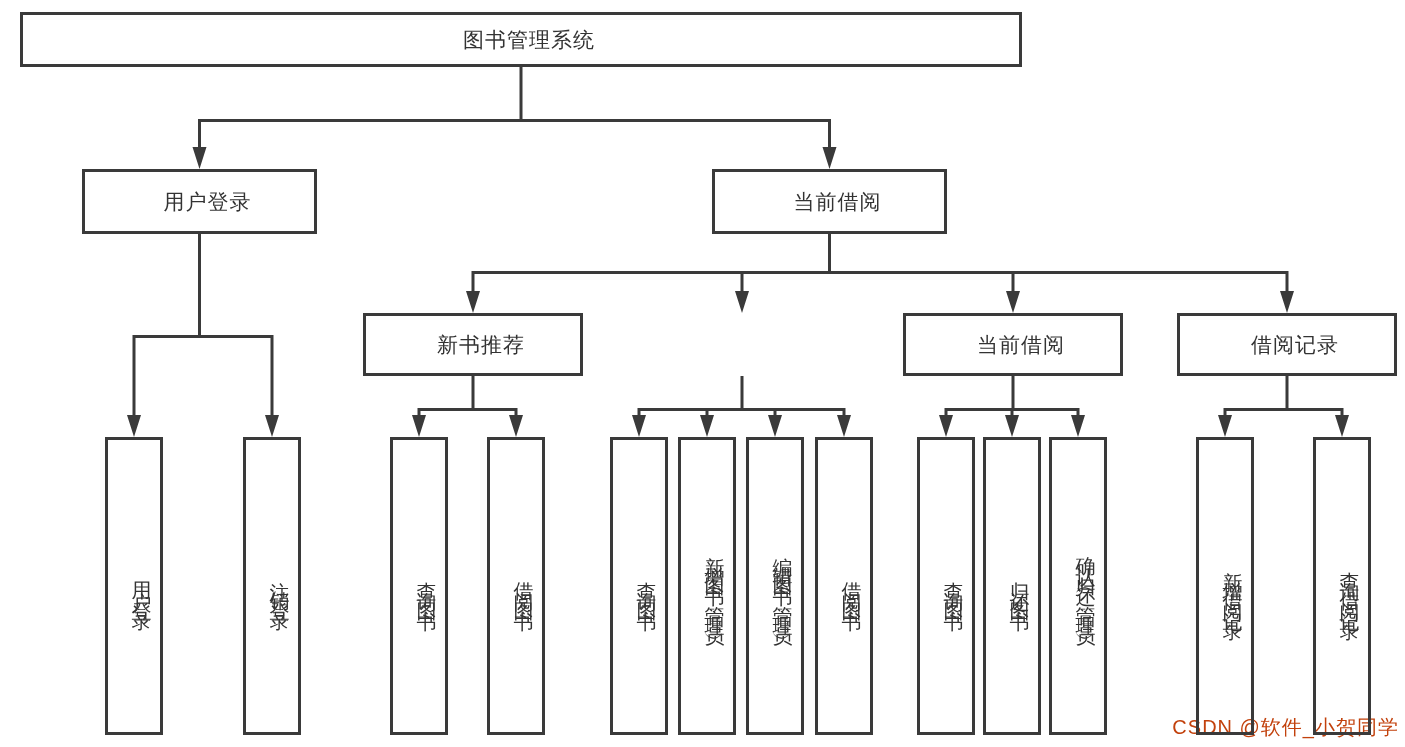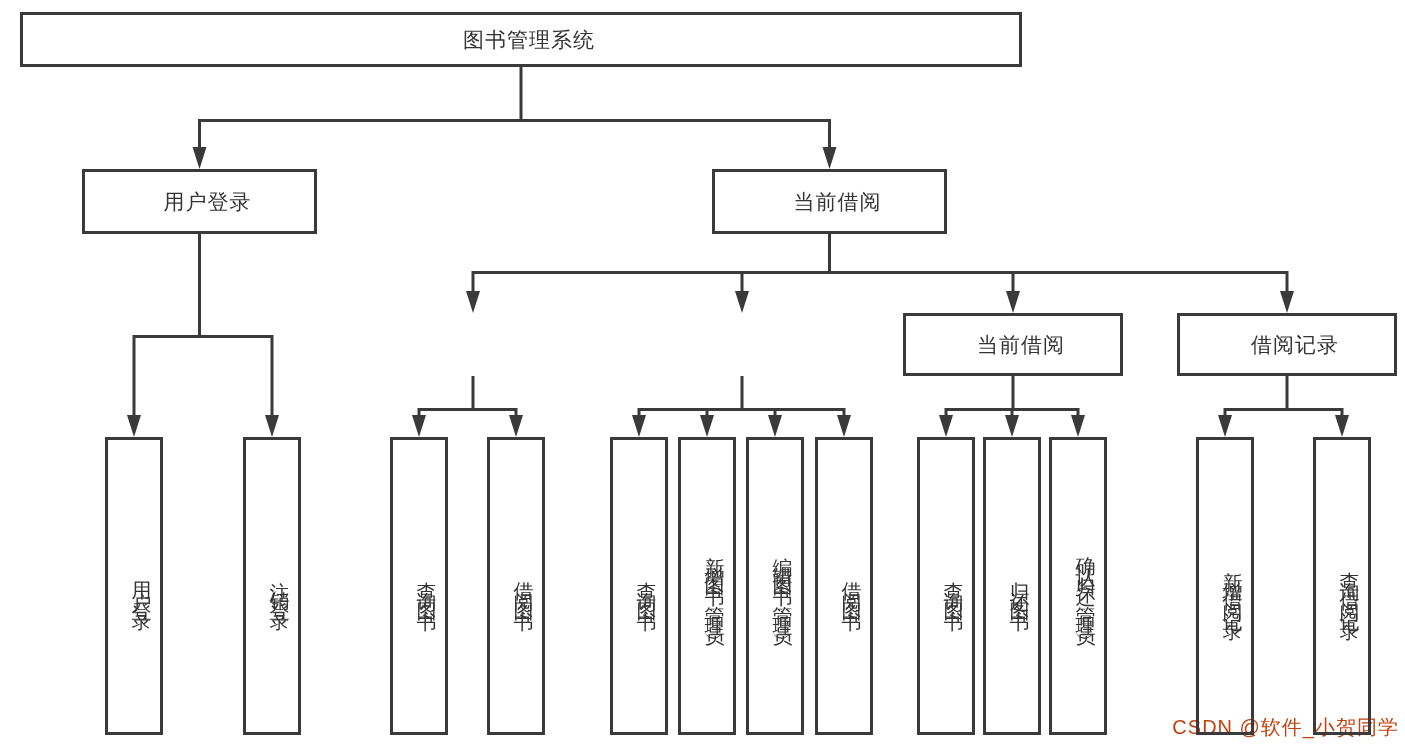--- a/index.html
+++ b/index.html
@@ -115,20 +115,21 @@
       M1078 437 L1071 415 L1085 415 Z
       M1225 437 L1218 415 L1232 415 Z
       M1342 437 L1335 415 L1349 415 Z"></path>
   </svg>
 
   <div class="node" style="left:20px; top:12px; width:1002px; height:55px;">图书管理系统</div>
 
   <div class="node" style="left:82px; top:169px; width:235px; height:65px;">用户登录</div>
   <div class="node" style="left:712px; top:169px; width:235px; height:65px;">当前借阅</div>
 
+  <div class="node" style="left:363px; top:313px; width:220px; height:63px;">新书推荐</div>
   <div class="node" style="left:903px; top:313px; width:220px; height:63px;">当前借阅</div>
   <div class="node" style="left:1177px; top:313px; width:220px; height:63px;">借阅记录</div>
 
   <div class="node vnode" style="left:105px; top:437px; width:58px; height:298px;">用户登录</div>
   <div class="node vnode" style="left:243px; top:437px; width:58px; height:298px;">注销登录</div>
 
   <div class="node vnode" style="left:390px; top:437px; width:58px; height:298px;">查询图书</div>
   <div class="node vnode" style="left:487px; top:437px; width:58px; height:298px;">借阅图书</div>
 
   <div class="node vnode" style="left:610px; top:437px; width:58px; height:298px;">查询图书</div>

